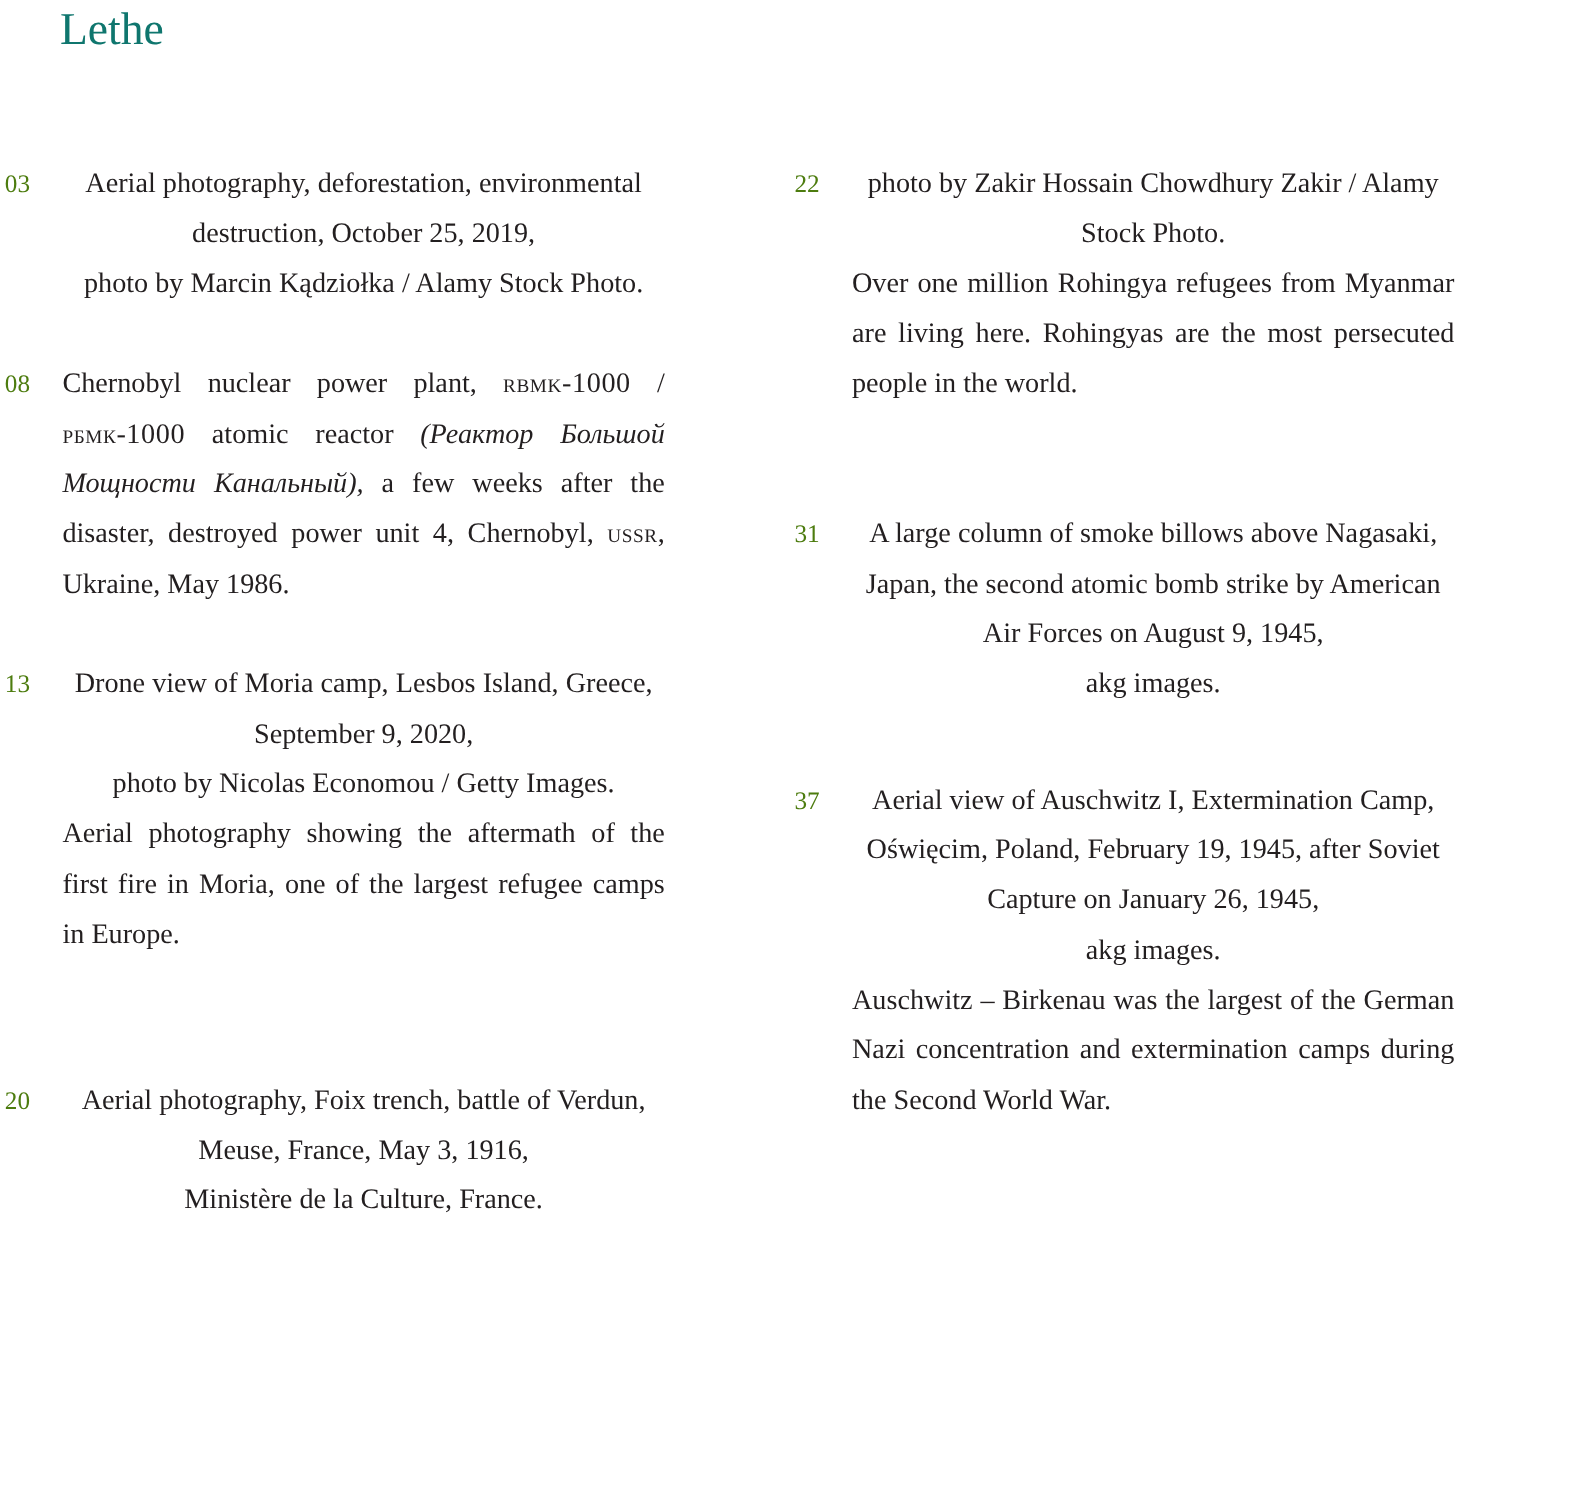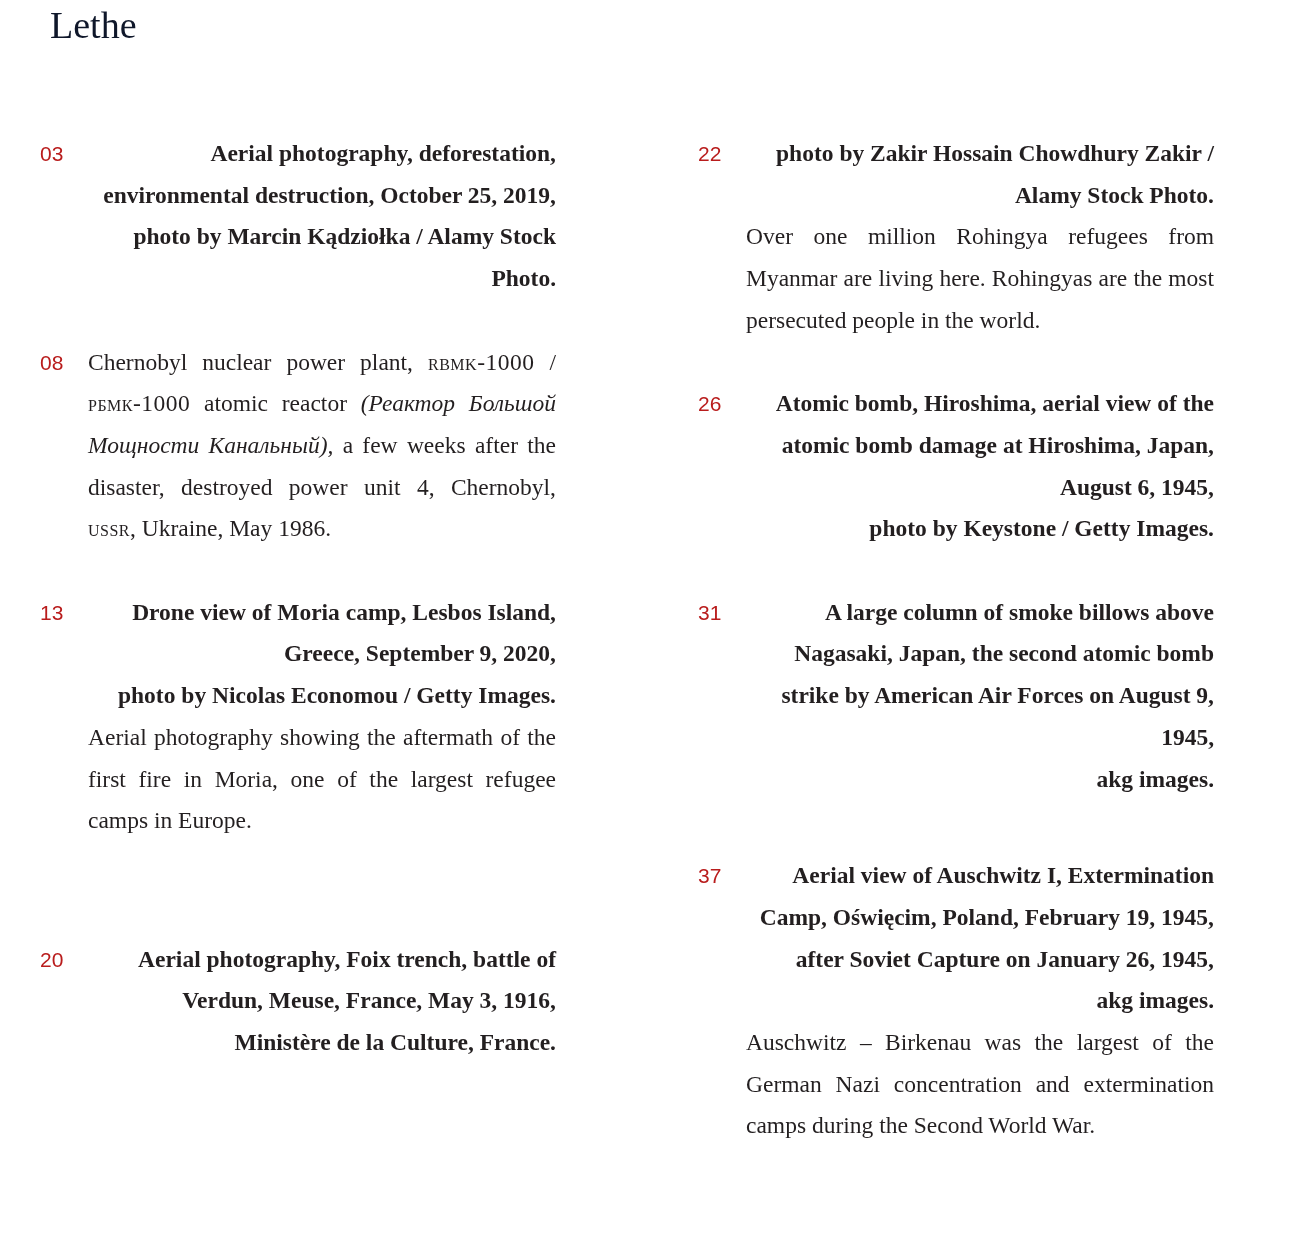--- a/index.html
+++ b/index.html
@@ -17,57 +17,55 @@
     }
     .title {
       position: absolute;
       left: 50px;
       top: 2px;
       font-family: "Liberation Serif", "DejaVu Serif", serif;
       font-size: 38px;
       font-weight: normal;
       margin: 0;
       line-height: 46px;
-      color: #0f172a;
+      color: #0f766e;
     }
     .column {
       position: absolute;
       top: 133px;
       width: 552px;
     }
     .col-left { left: 4px; }
     .col-right { left: 662px; }
     .entry {
       position: relative;
       display: flex;
       margin: 0;
     }
     .entry-num {
       width: 48px;
       flex: 0 0 48px;
-      font-family: Liberation Sans, sans-serif;
+      font-family: Liberation Serif, serif;
       font-size: 21px;
       line-height: 41.7px;
-      color: #b91c1c;
-      margin-left: 36px;
+      color: #4d7c0f;
     }
     .entry-body {
       width: 502px;
       font-family: "Liberation Serif", "DejaVu Serif", serif;
       font-size: 23.5px;
       line-height: 41.7px;
       text-align: justify;
       hyphens: manual;
     }
     .entry-body p {
       margin: 0;
     }
     .entry-body p.last-left {
-      text-align: right;
-      font-weight: bold;
+      text-align: center;
     }
     .sc {
       font-variant: small-caps;
       text-transform: lowercase;
       letter-spacing: 0.5px;
     }
     .it { font-style: italic; }
     .gap { height: 41.7px; }
     .gap-big { height: 55px; }
   </style>
@@ -120,27 +118,20 @@
 
   <div class="entry">
     <div class="entry-num">22</div>
     <div class="entry-body">
       <p class="last-left">photo by Zakir Hossain Chowdhury Zakir / Alamy Stock Photo.</p>
       <p>Over one million Rohingya refugees from Myanmar are living here. Rohingyas are the most persecuted people in the world.</p>
     </div>
   </div>
   <div class="gap"></div>
 
-  <div class="entry">
-    <div class="entry-num">26</div>
-    <div class="entry-body">
-      <p class="last-left">Atomic bomb, Hiroshima, aerial view of the atomic bomb damage at Hiroshima, Japan, August 6, 1945,</p>
-      <p class="last-left">photo by Keystone / Getty Images.</p>
-    </div>
-  </div>
   <div class="gap"></div>
 
   <div class="entry">
     <div class="entry-num">31</div>
     <div class="entry-body">
       <p class="last-left">A large column of smoke billows above Nagasaki, Japan, the second atomic bomb strike by American Air Forces on August 9, 1945,</p>
       <p class="last-left">akg images.</p>
     </div>
   </div>
   <div class="gap-big"></div>

